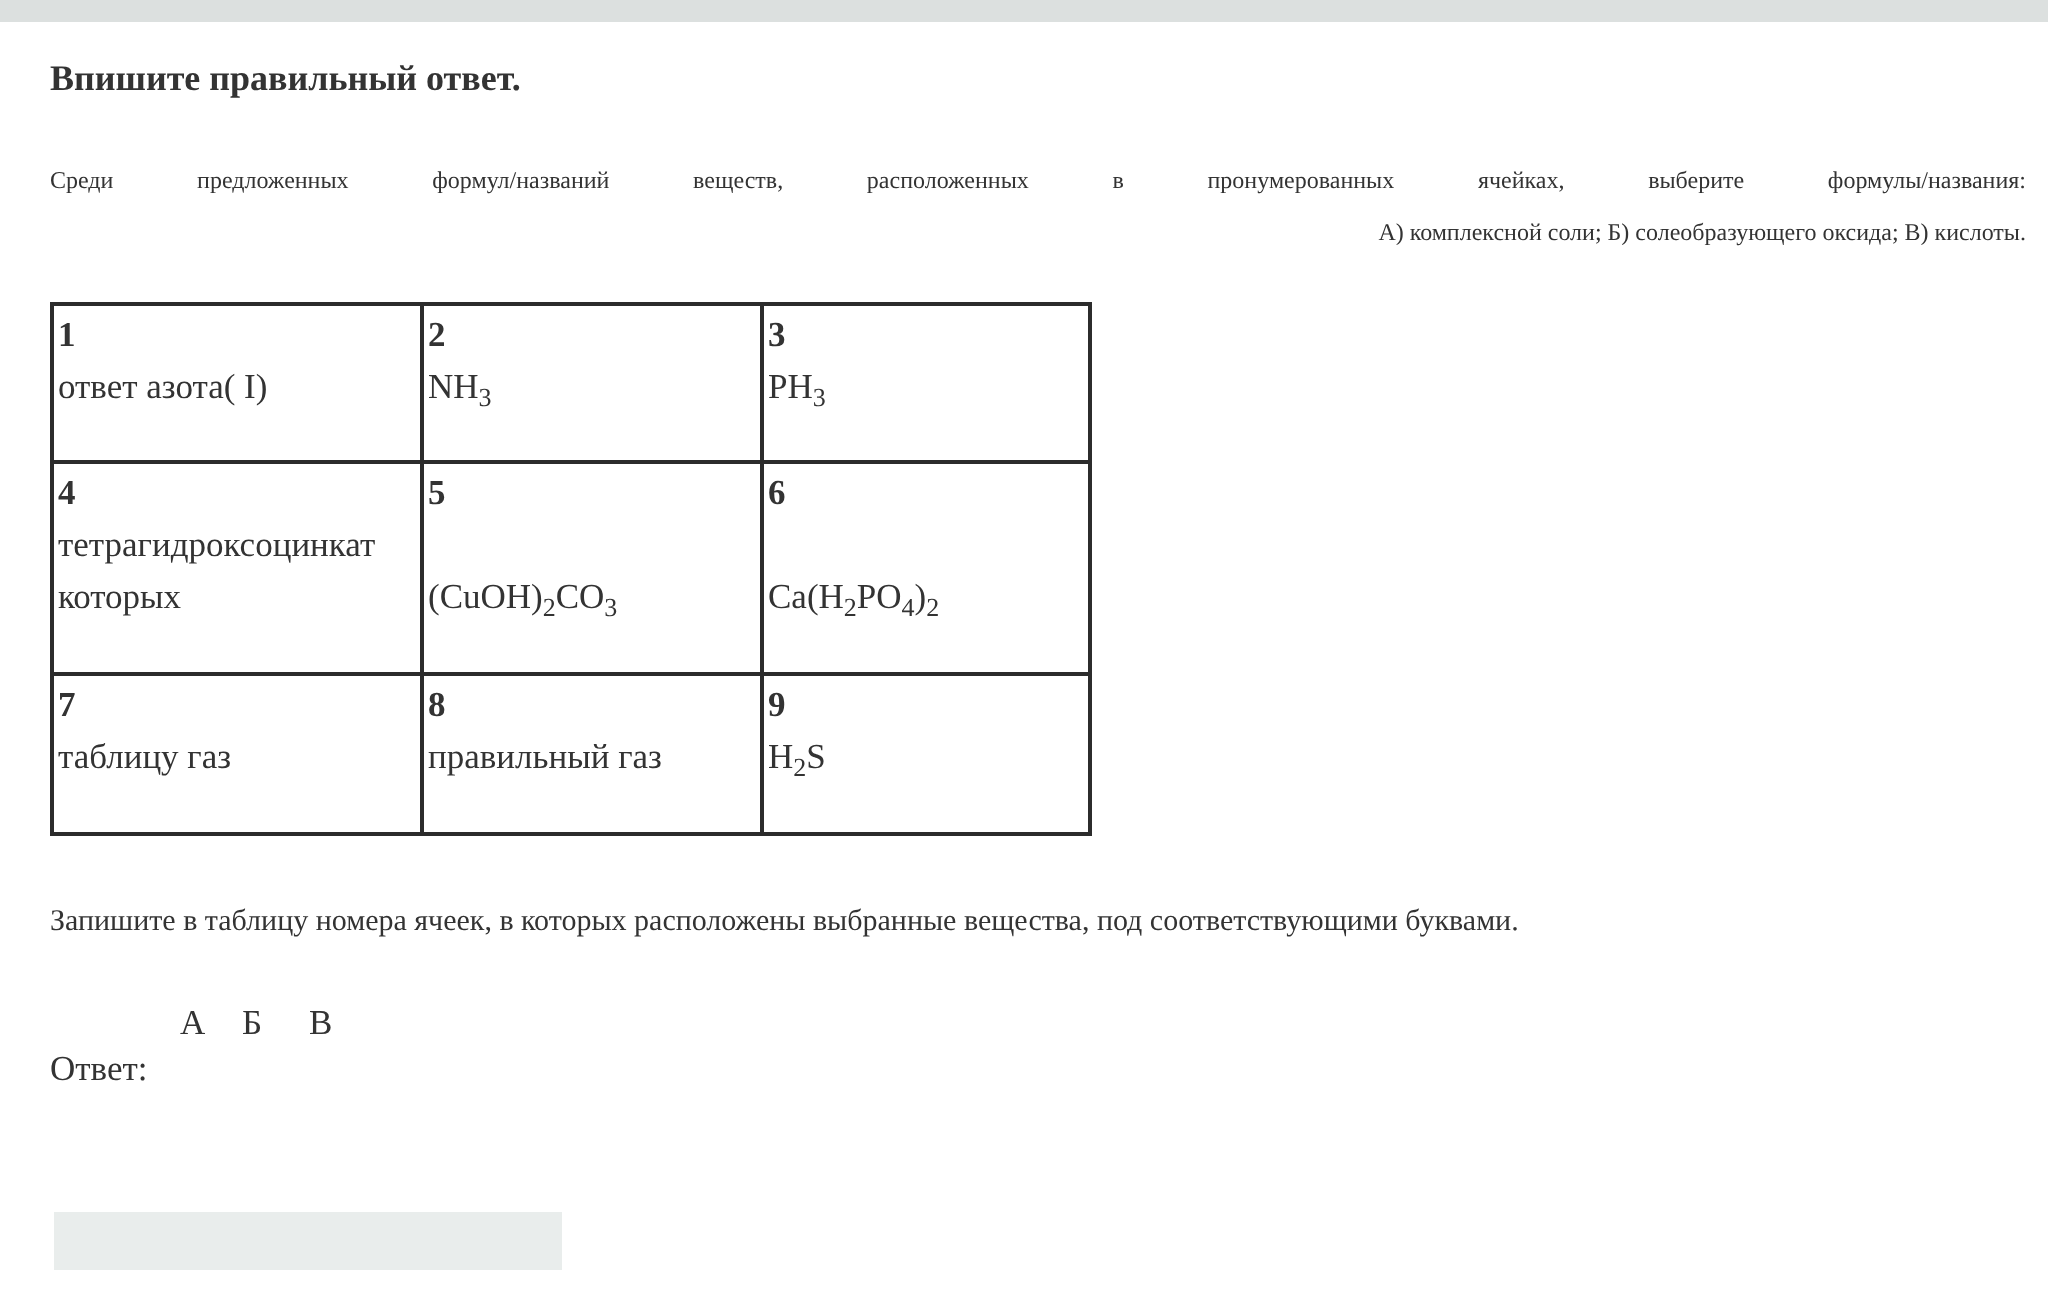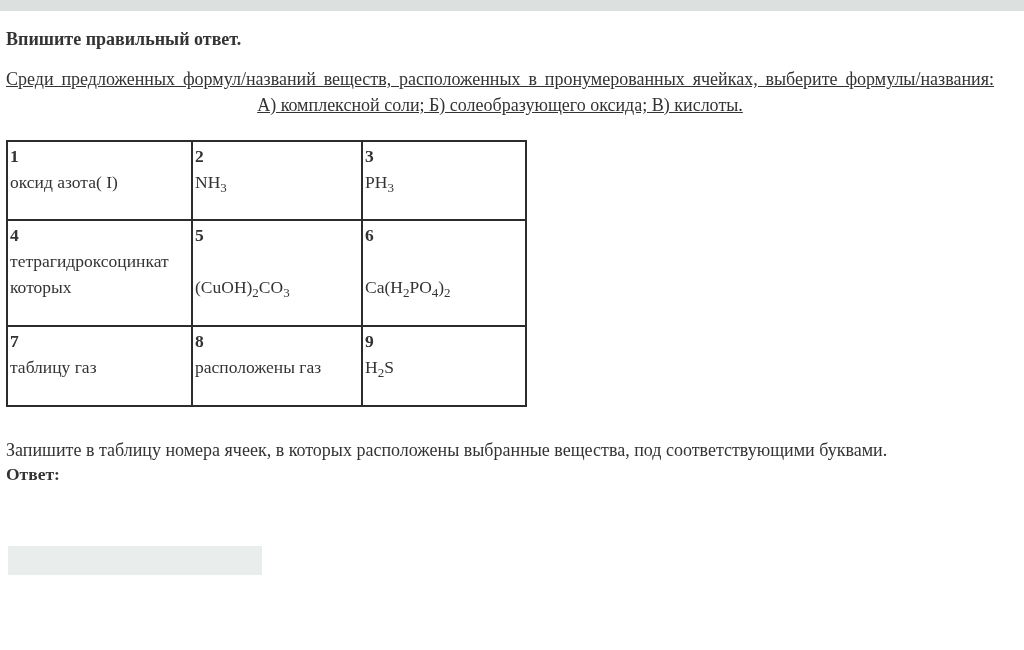--- a/index.html
+++ b/index.html
@@ -11,52 +11,52 @@
   }
   *{box-sizing:border-box;}
   html,body{margin:0;padding:0;}
   body{
     width:1024px;height:650px;overflow:hidden;position:relative;
     background:var(--page-bg);
     color:var(--text-color);
     font-family:"Liberation Serif","DejaVu Serif",serif;
   }
   .topbar{height:11px;width:100%;background:var(--topbar-color);}
-  .content{padding:0 6px;}
+  .content{padding:0 25px;}
   .title{
     font-size:18px;font-weight:bold;line-height:23px;
     margin:17px 0 0 0;
   }
-  .intro{margin-top:15px;font-size:18px;line-height:26px;width:988px;text-decoration:underline;}
+  .intro{margin-top:26px;font-size:12px;line-height:26px;width:988px;}
   .intro-l1{text-align:justify;text-align-last:justify;}
-  .intro-l2{text-align:center;}
+  .intro-l2{text-align:right;}
   table.substances{
     margin-top:22px;
     border-collapse:collapse;
     table-layout:fixed;
     width:519px;
   }
   table.substances td{
     border:2px solid var(--border-color);
     vertical-align:top;
     padding:1px 2px 0 2px;
     font-size:17.5px;
     line-height:26px;
   }
   col.c1{width:185px;} col.c2{width:170px;} col.c3{width:164px;}
   tr.r1{height:79px;} tr.r2{height:106px;} tr.r3{height:80px;}
   .cell-num{font-weight:bold;}
   .cell-line{min-height:26px;}
   sub{font-size:13px;line-height:0;vertical-align:-4px;}
-  .instruction{margin-top:30px;font-size:18px;line-height:26px;}
+  .instruction{margin-top:30px;font-size:15px;line-height:26px;}
   .letters{margin-top:26px;padding-left:65px;font-size:17.5px;line-height:23px;}
   .letters span{display:inline-block;}
   .letters .la{margin-right:14px;}
   .letters .lb{margin-right:19px;}
-  .answer-label{font-size:17.5px;line-height:23px;font-weight:bold;}
+  .answer-label{font-size:17.5px;line-height:23px;}
   .answer-input{
     margin-top:60px;margin-left:2px;
     width:254px;height:29px;
     background:var(--input-bg);
     border:none;outline:none;
     font-family:"Liberation Serif","DejaVu Serif",serif;
     font-size:17px;color:var(--text-color);
     padding:0 4px;display:block;
   }
 </style>
@@ -78,21 +78,21 @@
     <colgroup>
         <col class="c1">
         <col class="c2">
         <col class="c3">
       </colgroup>
     <tbody>
         <tr class="r1">
       <td>
         <div class="cell-num">1</div>
         <div>
-              <div class="cell-line"><span>оксид азота( I)</span></div>
+              <div class="cell-line"><span>ответ азота( I)</span></div>
             </div>
       </td>
       <td>
         <div class="cell-num">2</div>
         <div>
               <div class="cell-line"><span>NH</span><sub>3</sub></div>
             </div>
       </td>
       <td>
         <div class="cell-num">3</div>
@@ -126,33 +126,38 @@
     <tr class="r3">
       <td>
         <div class="cell-num">7</div>
         <div>
               <div class="cell-line"><span>таблицу газ</span></div>
             </div>
       </td>
       <td>
         <div class="cell-num">8</div>
         <div>
-              <div class="cell-line"><span>расположены газ</span></div>
+              <div class="cell-line"><span>правильный газ</span></div>
             </div>
       </td>
       <td>
         <div class="cell-num">9</div>
         <div>
               <div class="cell-line"><span>H</span><sub>2</sub><span>S</span></div>
             </div>
       </td>
     </tr>
   </tbody>
     </table>
 
   <div class="instruction">Запишите в таблицу номера ячеек, в которых расположены выбранные вещества, под соответствующими буквами.</div>
 
+  <div class="letters">
+    <span class="la">А</span>
+    <span class="lb">Б</span>
+    <span class="lc">В</span>
+  </div>
 
   <div class="answer-label">Ответ:</div>
 
   <input class="answer-input" type="text" value="" style="">
 
 </div>
 
 </body></html>

